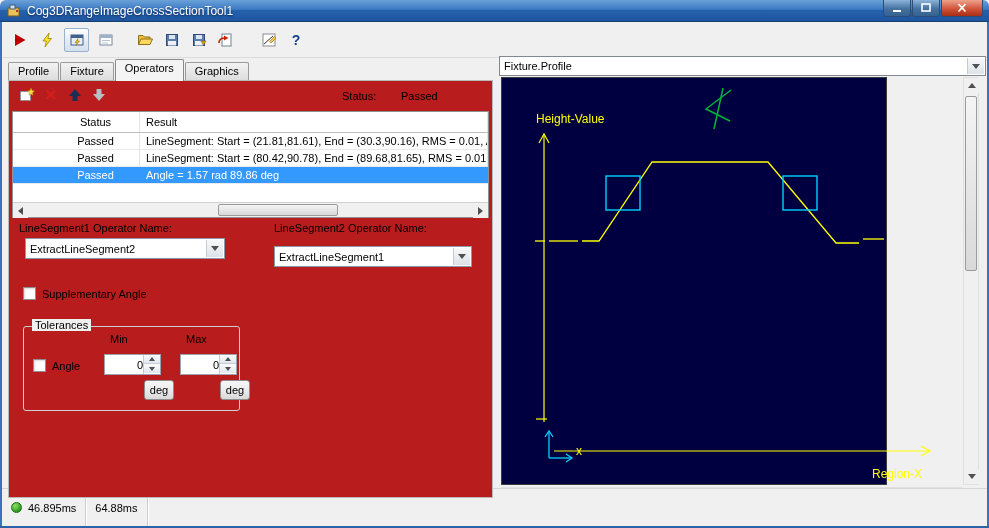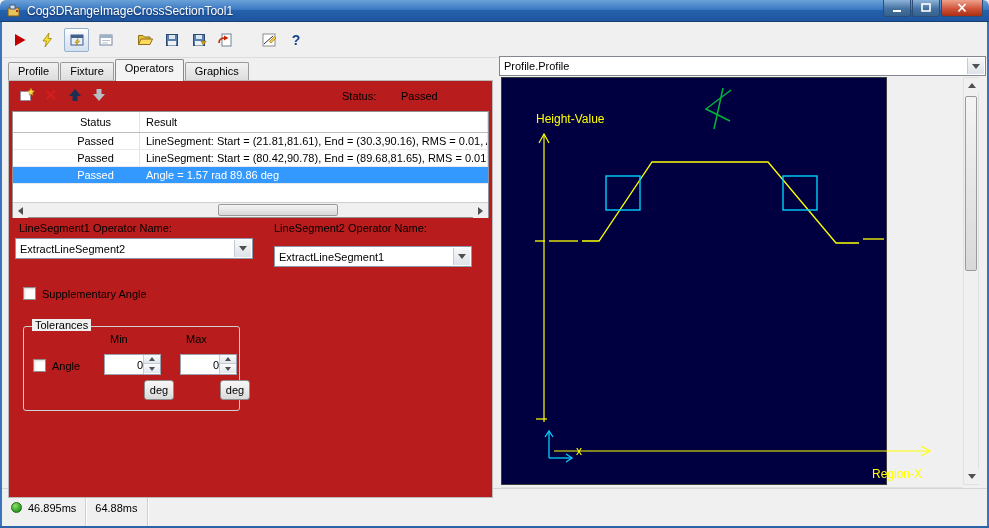--- a/index.html
+++ b/index.html
@@ -258,21 +258,21 @@
           </div>
         <div class="sbtn" style="right:0;top:0">
             <span class="tri-r"></span>
           </div>
         <div class="thumb" style="left:205px;top:1px;width:120px;height:12px"></div>
       </div>
     </div>
 
     <span class="lbl" style="left:10px;top:141px">LineSegment1 Operator Name:</span>
     <span class="lbl" style="left:265px;top:141px">LineSegment2 Operator Name:</span>
-    <div class="combo" style="left:6px;top:157px;width:238px">
+    <div class="combo" style="left:16px;top:157px;width:200px">
       <span>ExtractLineSegment2</span>
       <div class="combo-btn">
           <span class="tri-d"></span>
         </div>
     </div>
     <div class="combo" style="left:265px;top:165px;width:198px">
       <span>ExtractLineSegment1</span>
       <div class="combo-btn">
           <span class="tri-d"></span>
         </div>
@@ -315,21 +315,21 @@
         </div>
       <div class="degbtn" style="left:156px;top:53px">
           <span>deg</span>
         </div>
     </div>
   </div>
 
   <div class="splitter"></div>
 
   <div class="disp-combo">
-    <span>Profile.Profile</span>
+    <span>Fixture.Profile</span>
     <div class="combo-btn">
         <span class="tri-d"></span>
       </div>
   </div>
 
   <div class="canvas">
     <svg width="459" height="406" viewBox="0 0 459 406">
 
       <text class="cv-txt" x="34" y="45">Height-Value</text>
       <text class="cv-txt" x="370" y="400">Region-X</text>

